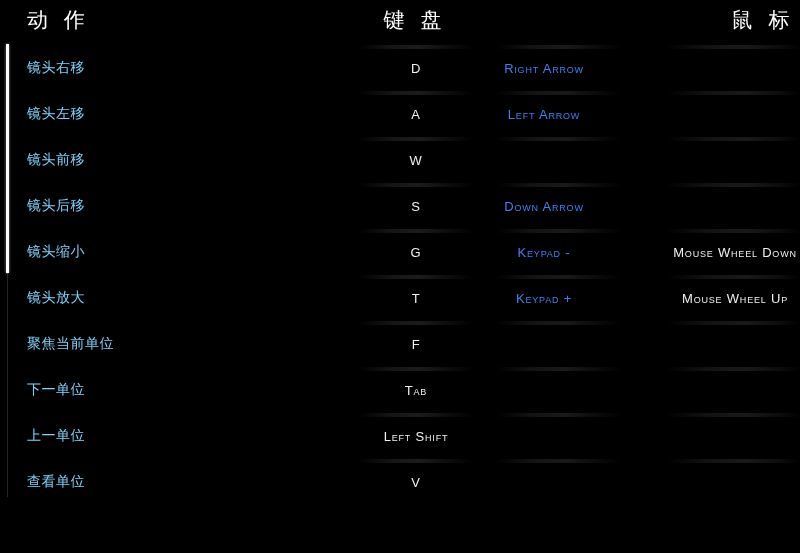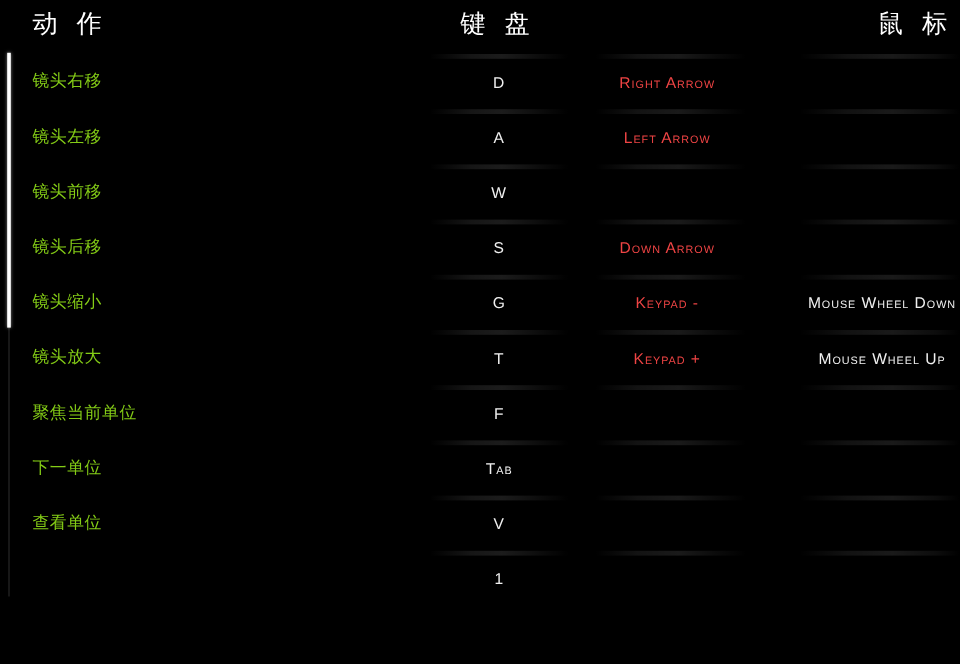--- a/index.html
+++ b/index.html
@@ -138,41 +138,41 @@
     align-items: center;
     white-space: nowrap;
   }
 
   .cell-action {
     left: 27px;
     width: 320px;
     justify-content: flex-start;
     font-size: 14px;
     letter-spacing: 0.5px;
-    color: #84cc16;
+    color: #7dd3fc;
   }
 
   .cell-key1 {
     left: 346px;
     width: 140px;
     justify-content: center;
     font-size: 13px;
     font-variant: small-caps;
     letter-spacing: 0.8px;
     color: #f0f0f0;
   }
 
   .cell-key2 {
-    left: 486px;
+    left: 474px;
     width: 140px;
     justify-content: center;
     font-size: 13px;
     font-variant: small-caps;
     letter-spacing: 0.8px;
-    color: #ef4444;
+    color: #3b82f6;
   }
 
   .cell-mouse {
     left: 661px;
     width: 148px;
     justify-content: center;
     text-align: center;
     font-size: 13px;
     font-variant: small-caps;
     letter-spacing: 0.8px;
@@ -300,20 +300,31 @@
         <div class="cell cell-mouse">
           <span></span>
         </div>
       </div>
       <div class="row">
         <div class="sep sep-a"></div>
         <div class="sep sep-b"></div>
         <div class="sep sep-c"></div>
         <div class="cell cell-action">下一单位</div>
         <div class="cell cell-key1">Tab</div>
+        <div class="cell cell-key2"></div>
+        <div class="cell cell-mouse">
+          <span></span>
+        </div>
+      </div>
+      <div class="row">
+        <div class="sep sep-a"></div>
+        <div class="sep sep-b"></div>
+        <div class="sep sep-c"></div>
+        <div class="cell cell-action">上一单位</div>
+        <div class="cell cell-key1">Left Shift</div>
         <div class="cell cell-key2"></div>
         <div class="cell cell-mouse">
           <span></span>
         </div>
       </div>
       <div class="row">
         <div class="sep sep-a"></div>
         <div class="sep sep-b"></div>
         <div class="sep sep-c"></div>
         <div class="cell cell-action">查看单位</div>

